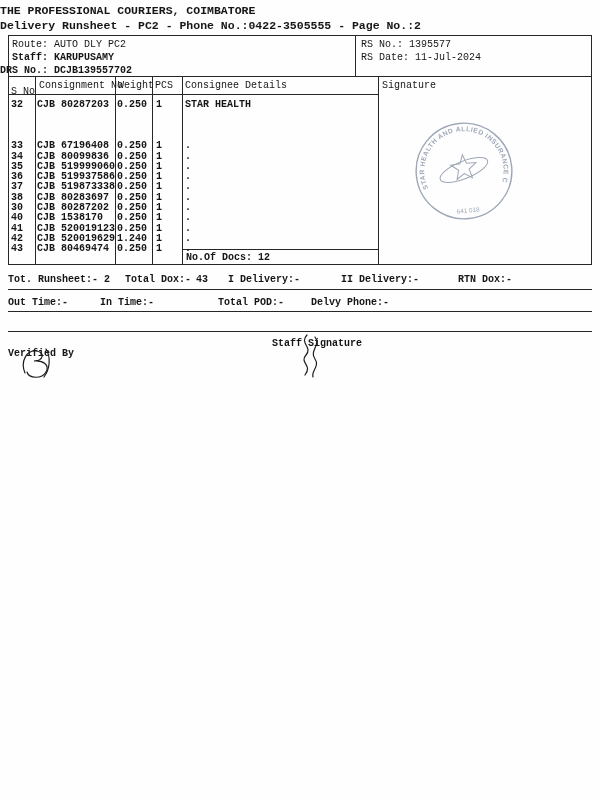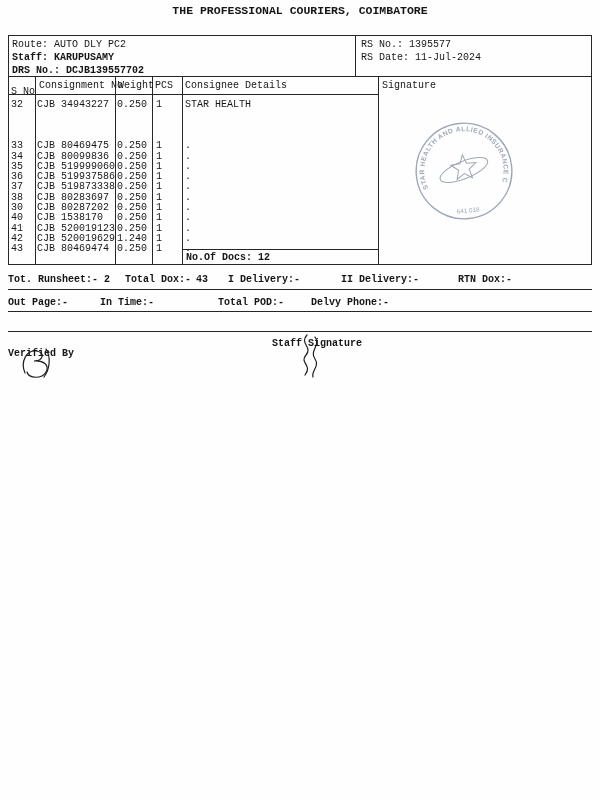--- a/index.html
+++ b/index.html
@@ -2,48 +2,49 @@
 <html style="--ink: #8d99ab;"><head>
 <meta charset="utf-8">
 <style>
   * { margin:0; padding:0; box-sizing:border-box; }
   :root { --ink:#8d99ab; }
   html,body { width:600px; height:800px; background:#ffffff; }
   body { font-family:"Liberation Mono", monospace; color:#161616; overflow:hidden; }
   .page { position:relative; width:600px; height:800px; background:#fefefe; overflow:hidden; }
   .t { position:absolute; white-space:pre; font-size:10px; line-height:11px; }
   .b { font-weight:700; }
-  .center { left:0; width:600px; text-align:center; font-size:11.5px; }
+  .center { left:0; width:600px; font-size:11.5px; }
   .hline { position:absolute; height:1px; background:#262626; }
   .vline { position:absolute; width:1px; background:#262626; }
   .info-box { position:absolute; left:8px; top:35px; width:584px; height:42px; border:1px solid #262626; }
   .trows { position:absolute; left:8px; top:99px; width:584px; }
-  .trow { position:relative; height:10.3px; font-size:10px; font-weight:400; }
+  .trow { position:relative; height:10.3px; font-size:10px; font-weight:700; }
   .trow.gap { margin-bottom:31px; }
   .trow span { position:absolute; top:0; white-space:pre; }
   .cell-sno { left:3px; }
   .cell-consignment { left:29px; }
   .cell-weight { left:109px; }
   .cell-pcs { left:148px; }
   .cell-consignee { left:177px; }
   .stamp { position:absolute; left:407px; top:114px; width:114px; height:114px; transform:rotate(-6deg); opacity:.85; }
   .sig { position:absolute; }
   .sig path { fill:none; stroke:#1c1c1c; stroke-width:1.2; stroke-linecap:round; }
 </style>
 </head>
 <body>
 
 <div class="page">
 
   <div class="t b center" style="top:5px">THE PROFESSIONAL COURIERS, COIMBATORE</div>
+  <div class="t b center" style="top:20px">Delivery Runsheet - PC2 - Phone No.:0422-3505555 - Page No.:2</div>
 
   <div class="info-box"></div>
   <div class="t" style="left:12px; top:39px">Route: AUTO DLY PC2</div>
   <div class="t b" style="left:12px; top:52px">Staff: KARUPUSAMY</div>
-  <div class="t b" style="left:12px; top:65px">DRS No.: DCJB139557702</div>
+  <div class="t b" style="left:0; top:65px">DRS No.: DCJB139557702</div>
   <div class="vline" style="left:355px; top:35px; height:42px"></div>
   <div class="t" style="left:361px; top:39px">RS No.: 1395577</div>
   <div class="t" style="left:361px; top:52px">RS Date: 11-Jul-2024</div>
 
   <div class="vline" style="left:8px;   top:77px; height:187px"></div>
   <div class="vline" style="left:35px;  top:77px; height:187px"></div>
   <div class="vline" style="left:115px; top:77px; height:187px"></div>
   <div class="vline" style="left:152px; top:77px; height:187px"></div>
   <div class="vline" style="left:182px; top:77px; height:187px"></div>
   <div class="vline" style="left:378px; top:77px; height:187px"></div>
@@ -55,28 +56,28 @@
   <div class="t" style="left:11px;  top:86px">S No</div>
   <div class="t" style="left:39px;  top:80px">Consignment No</div>
   <div class="t" style="left:118px; top:80px">Weight</div>
   <div class="t" style="left:155px; top:80px">PCS</div>
   <div class="t" style="left:185px; top:80px">Consignee Details</div>
   <div class="t" style="left:382px; top:80px">Signature</div>
 
   <div class="trows">
       <div class="trow gap">
         <span class="cell-sno">32</span>
-        <span class="cell-consignment">CJB 34943227</span>
+        <span class="cell-consignment">CJB 80287203</span>
         <span class="cell-weight">0.250</span>
         <span class="cell-pcs">1</span>
         <span class="cell-consignee">STAR HEALTH</span>
       </div>
       <div class="trow">
         <span class="cell-sno">33</span>
-        <span class="cell-consignment">CJB 80469475</span>
+        <span class="cell-consignment">CJB 67196408</span>
         <span class="cell-weight">0.250</span>
         <span class="cell-pcs">1</span>
         <span class="cell-consignee">.</span>
       </div>
       <div class="trow">
         <span class="cell-sno">34</span>
         <span class="cell-consignment">CJB 80099836</span>
         <span class="cell-weight">0.250</span>
         <span class="cell-pcs">1</span>
         <span class="cell-consignee">.</span>
@@ -162,21 +163,21 @@
 
   <div class="t b" style="left:8px;   top:274px">Tot. Runsheet:-</div>
   <div class="t b" style="left:104px; top:274px">2</div>
   <div class="t b" style="left:125px; top:274px">Total Dox:-</div>
   <div class="t b" style="left:196px; top:274px">43</div>
   <div class="t b" style="left:228px; top:274px">I Delivery:-</div>
   <div class="t b" style="left:341px; top:274px">II Delivery:-</div>
   <div class="t b" style="left:458px; top:274px">RTN Dox:-</div>
   <div class="hline" style="left:8px; top:289px; width:584px"></div>
 
-  <div class="t b" style="left:8px;   top:297px">Out Page:-</div>
+  <div class="t b" style="left:8px;   top:297px">Out Time:-</div>
   <div class="t b" style="left:100px; top:297px">In Time:-</div>
   <div class="t b" style="left:218px; top:297px">Total POD:-</div>
   <div class="t b" style="left:311px; top:297px">Delvy Phone:-</div>
   <div class="hline" style="left:8px; top:311px; width:584px"></div>
 
   <div class="hline" style="left:8px; top:331px; width:584px"></div>
 
   <div class="t b" style="left:8px;   top:348px">Verified By</div>
   <div class="t b" style="left:272px; top:338px">Staff Signature</div>
 

